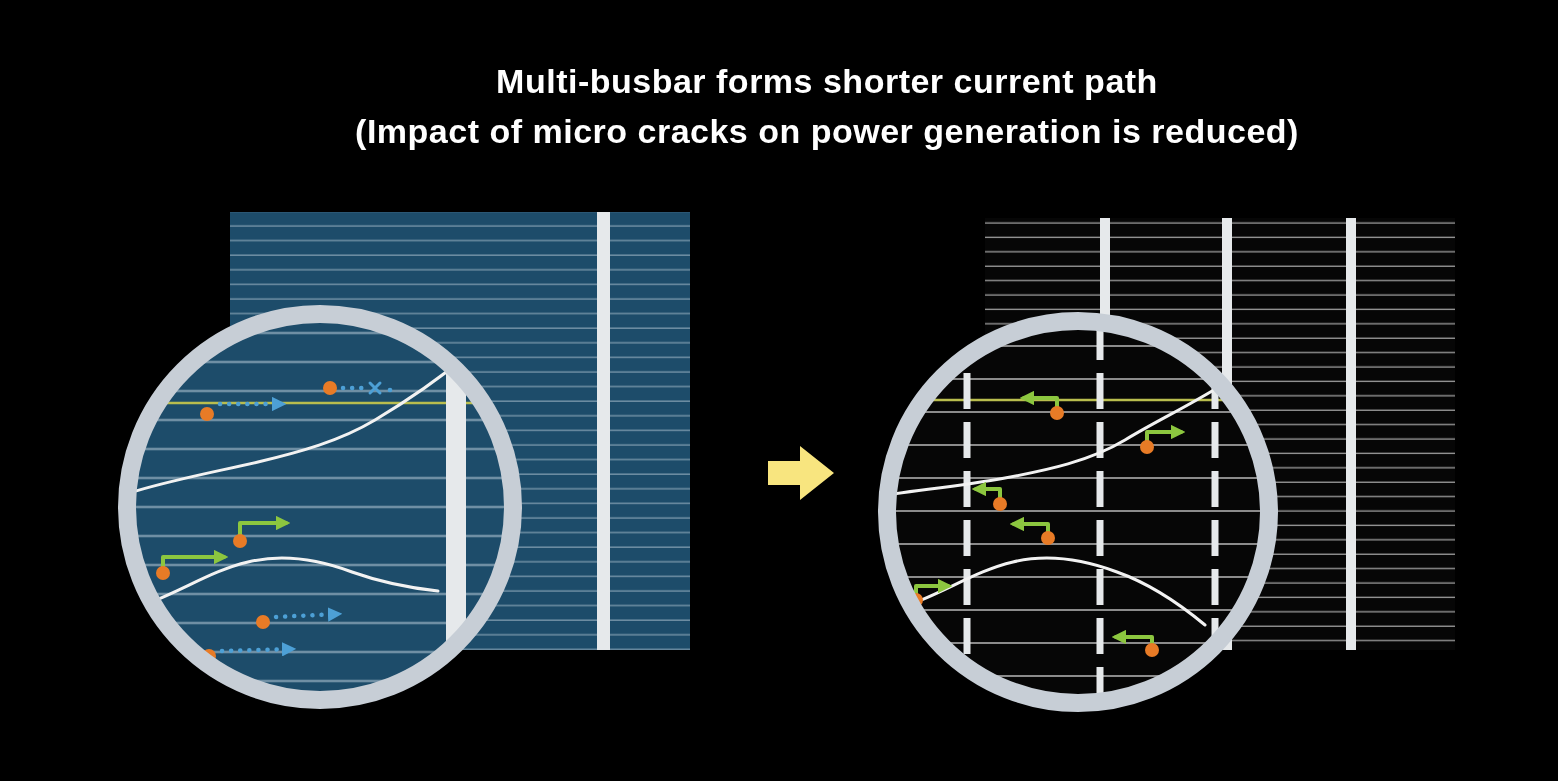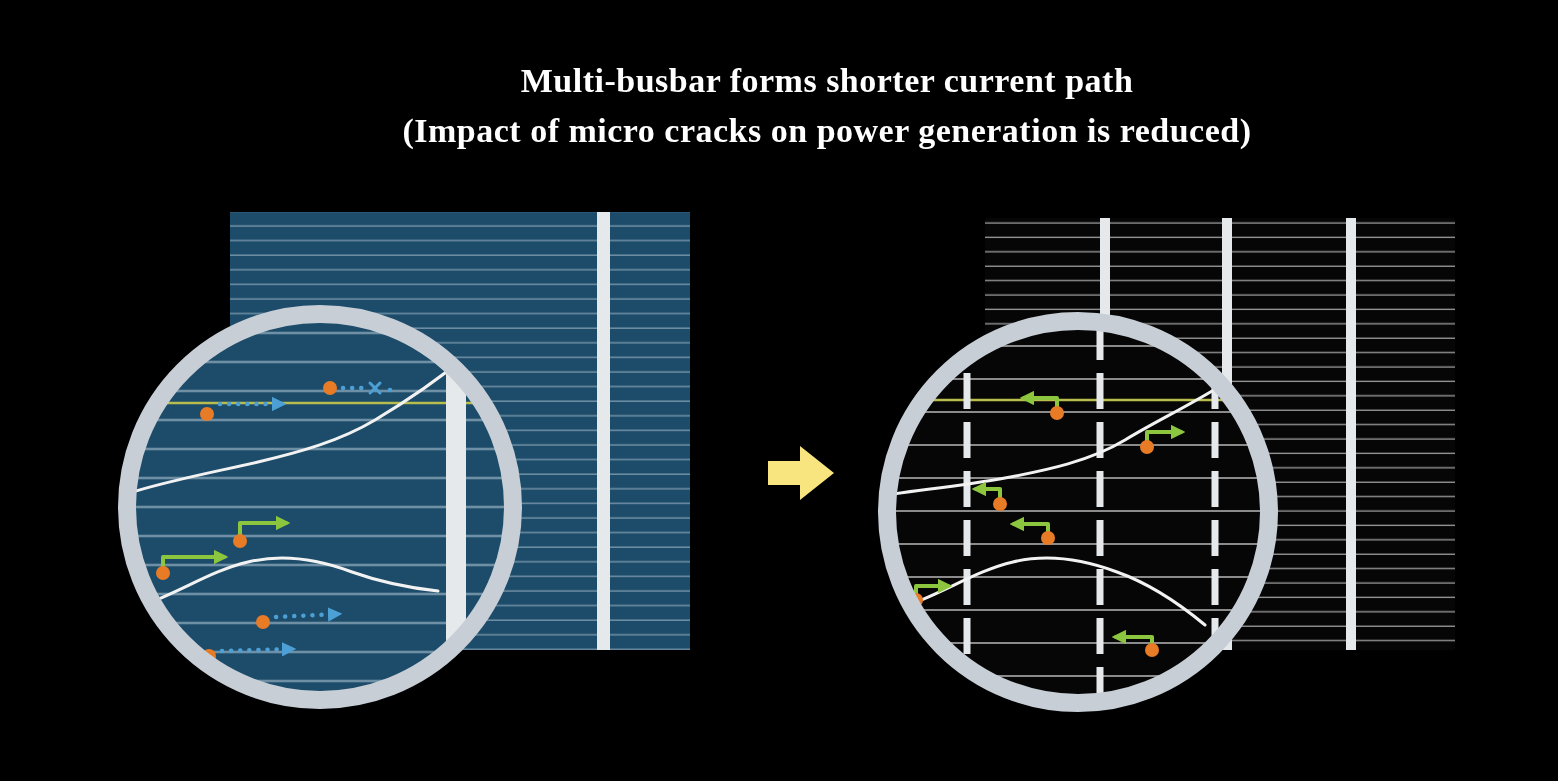--- a/index.html
+++ b/index.html
@@ -2,21 +2,21 @@
 <html style="--background: #000000; --title-text: #ffffff; --cell-blue: #1d4c6a; --cell-black: #060606; --finger-blue: #6f8fa4; --finger-gray: #9f9f9f; --finger-gray-zoom: #8b8b8b; --busbar-white: #e6e9eb; --ring-gray: #c7ced6; --crack-white: #f2f2f2; --electron-orange: #e87b26; --long-path-blue: #4da0d6; --short-path-green: #8cc63f; --highlight-yellow-line: #b9bd4e; --transition-arrow-yellow: #f8e57f;"><head>
 <meta charset="utf-8">
 <style>
   html, body { margin: 0; padding: 0; background: #000; }
   .canvas {
     position: relative;
     width: 1558px;
     height: 781px;
     background: var(--background, #000);
     overflow: hidden;
-    font-family: Liberation Serif, serif;
+    font-family: Liberation Sans, sans-serif;
   }
   .title {
     position: absolute;
     top: 56px;
     left: 0;
     width: 100%;
     text-align: center;
     transform: translateX(48px);
     color: var(--title-text, #fff);
     font-weight: 700;

